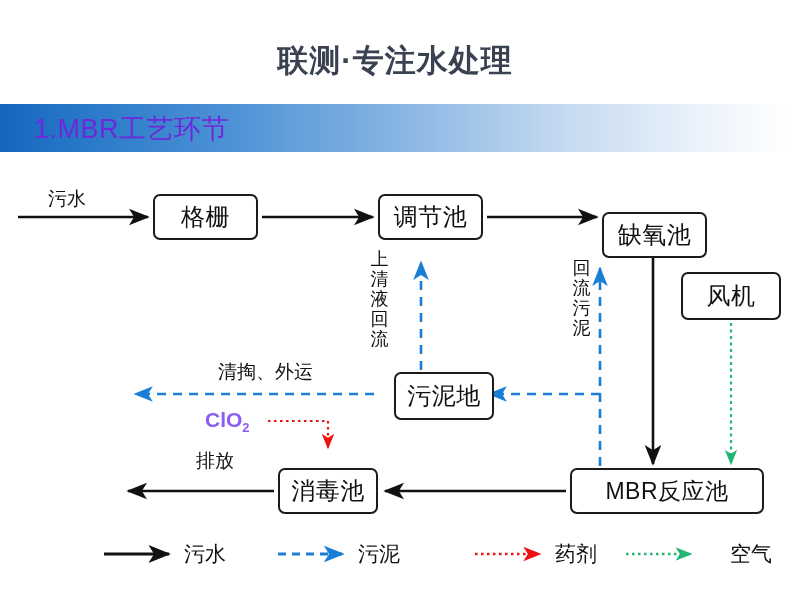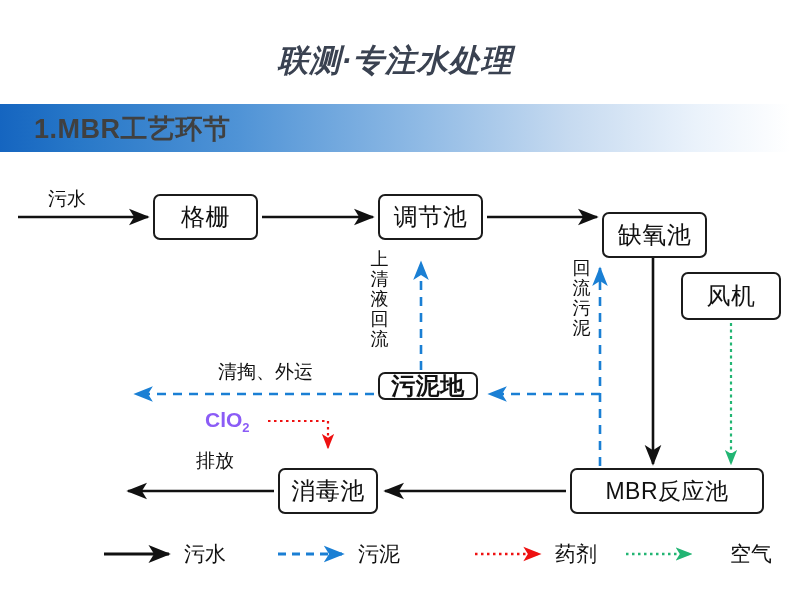--- a/index.html
+++ b/index.html
@@ -15,31 +15,30 @@
   
   .site-title{
     position:absolute;left:0;top:40px;width:790px;
     text-align:center;
     font-size:31px;
     font-weight:600;
     letter-spacing:1px;
     color:#3a4251;
     line-height:42px;
     white-space:nowrap;
-    font-style:italic;
   }
   .band{
     position:absolute;left:0;top:104px;width:790px;height:48px;
     background:linear-gradient(to right,#1565c0 0%,#2878c8 10%,#4f93d6 30%,#8cb8e4 52%,#c6daf0 72%,#eaf2fb 88%,#ffffff 100%);
   }
   .band-label{
     position:absolute;left:34px;top:113px;
     font-size:27px;
-    font-weight:700;
-    color:#404040;
+    font-weight:400;
+    color:#6d28d9;
     letter-spacing:0.5px;
     line-height:32px;
     white-space:nowrap;
   }
 
   
   #diagram{position:absolute;left:0;top:0;width:790px;height:602px;}
 
   
   .node{
@@ -51,21 +50,21 @@
     font-size:24px;
     color:#111111;
     white-space:nowrap;
     box-sizing:border-box;
     letter-spacing:0.5px;
   }
   #n-grid     {left:153px;top:194px;width:105px;height:46px;}
   #n-adjust   {left:378px;top:194px;width:105px;height:46px;}
   #n-anoxic   {left:602px;top:212px;width:105px;height:46px;}
   #n-blower   {left:681px;top:272px;width:100px;height:48px;}
-  #n-sludgebed{left:378px;top:372px;width:100px;height:28px;font-weight:bold;}
+  #n-sludgebed{left:394px;top:372px;width:100px;height:48px;}
   #n-disinfect{left:278px;top:468px;width:100px;height:46px;}
   #n-mbr      {left:570px;top:468px;width:194px;height:46px;font-size:23px;}
 
   
   .lbl{
     position:absolute;
     font-size:19px;
     color:#111111;
     white-space:nowrap;
     line-height:22px;

